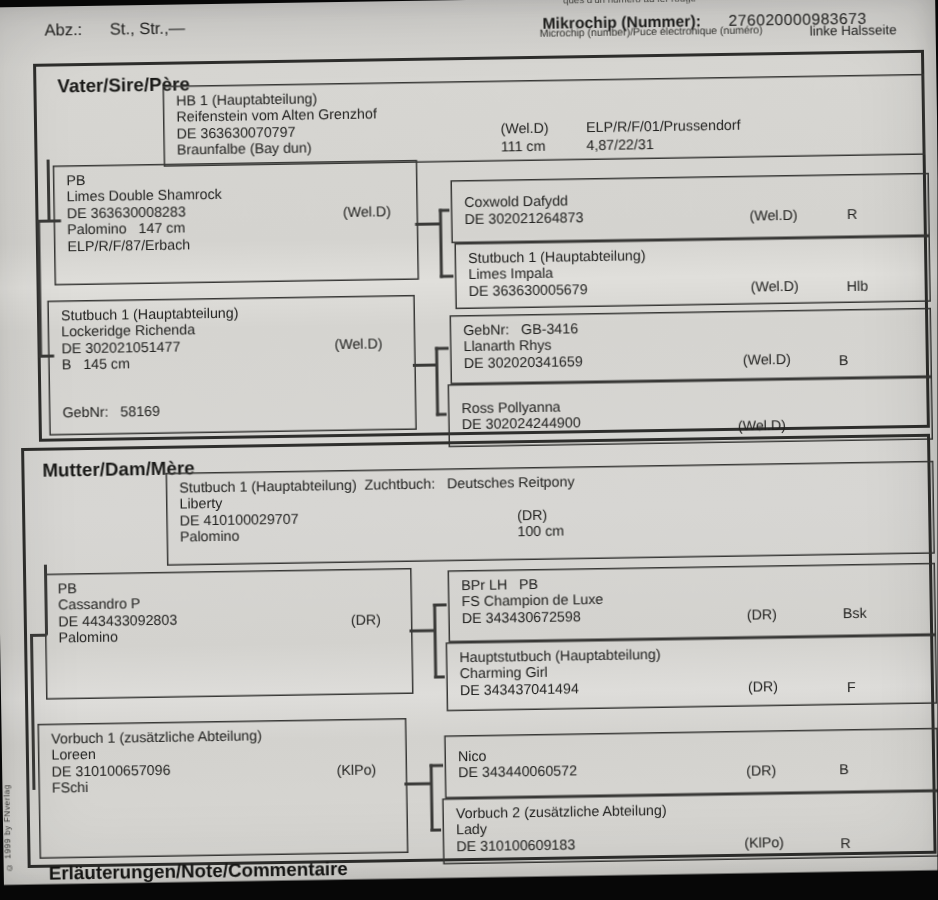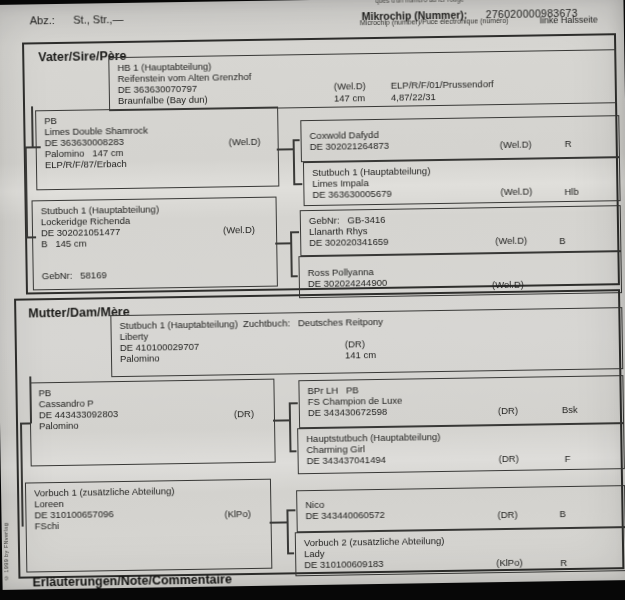--- a/index.html
+++ b/index.html
@@ -64,21 +64,21 @@
 
     <div class="outerbox" style="left:28px;top:38px;width:594px;height:252px;">
       <div class="abs seclabel" style="left:14px;top:6px;">Vater/Sire/Père</div>
 
       <div class="pbox" style="left:84px;top:14px;width:508px;height:54px;">
         <div class="ln">HB 1 (Hauptabteilung)</div>
         <div class="ln">Reifenstein vom Alten Grenzhof</div>
         <div class="ln">DE 363630070797</div>
         <div class="ln">Braunfalbe (Bay dun)</div>
         <span class="reg" style="left:224px;top:26px;">(Wel.D)</span>
-        <span class="reg" style="left:224px;top:38px;">147 cm</span>
+        <span class="reg" style="left:224px;top:38px;">111 cm</span>
         <span class="reg" style="left:281px;top:26px;">ELP/R/F/01/Prussendorf</span>
         <span class="reg" style="left:281px;top:38px;">4,87/22/31</span>
       </div>
 
       <div class="pbox" style="left:10px;top:66px;width:243px;height:80px;">
         <div class="ln">PB</div>
         <div class="ln">Limes Double Shamrock</div>
         <div class="ln">DE 363630008283</div>
         <div class="ln">Palomino   147 cm</div>
         <div class="ln">ELP/R/F/87/Erbach</div>
@@ -139,21 +139,21 @@
     <div class="hl" style="left:293px;top:231px;width:9px;"></div>
     <div class="hl" style="left:293px;top:275px;width:7px;"></div>
 
     <div class="outerbox" style="left:16px;top:294px;width:606px;height:280px;">
       <div class="abs seclabel" style="left:12px;top:6px;">Mutter/Dam/Mère</div>
 
       <div class="pbox" style="left:94px;top:16px;width:512px;height:62px;">
         <div class="ln">Stutbuch 1 (Hauptabteilung)  Zuchtbuch:   Deutsches Reitpony</div>
         <div class="ln">Liberty</div>
         <div class="ln">DE 410100029707<span class="col2" style="left:225px;top:0;">(DR)</span></div>
-        <div class="ln">Palomino<span class="col2" style="left:225px;top:0;">141 cm</span></div>
+        <div class="ln">Palomino<span class="col2" style="left:225px;top:0;">100 cm</span></div>
       </div>
 
       <div class="pbox" style="left:12px;top:82px;width:245px;height:84px;">
         <div class="ln">PB</div>
         <div class="ln">Cassandro P</div>
         <div class="ln">DE 443433092803</div>
         <div class="ln">Palomino</div>
         <span class="reg" style="left:203px;top:28px;">(DR)</span>
       </div>
 

